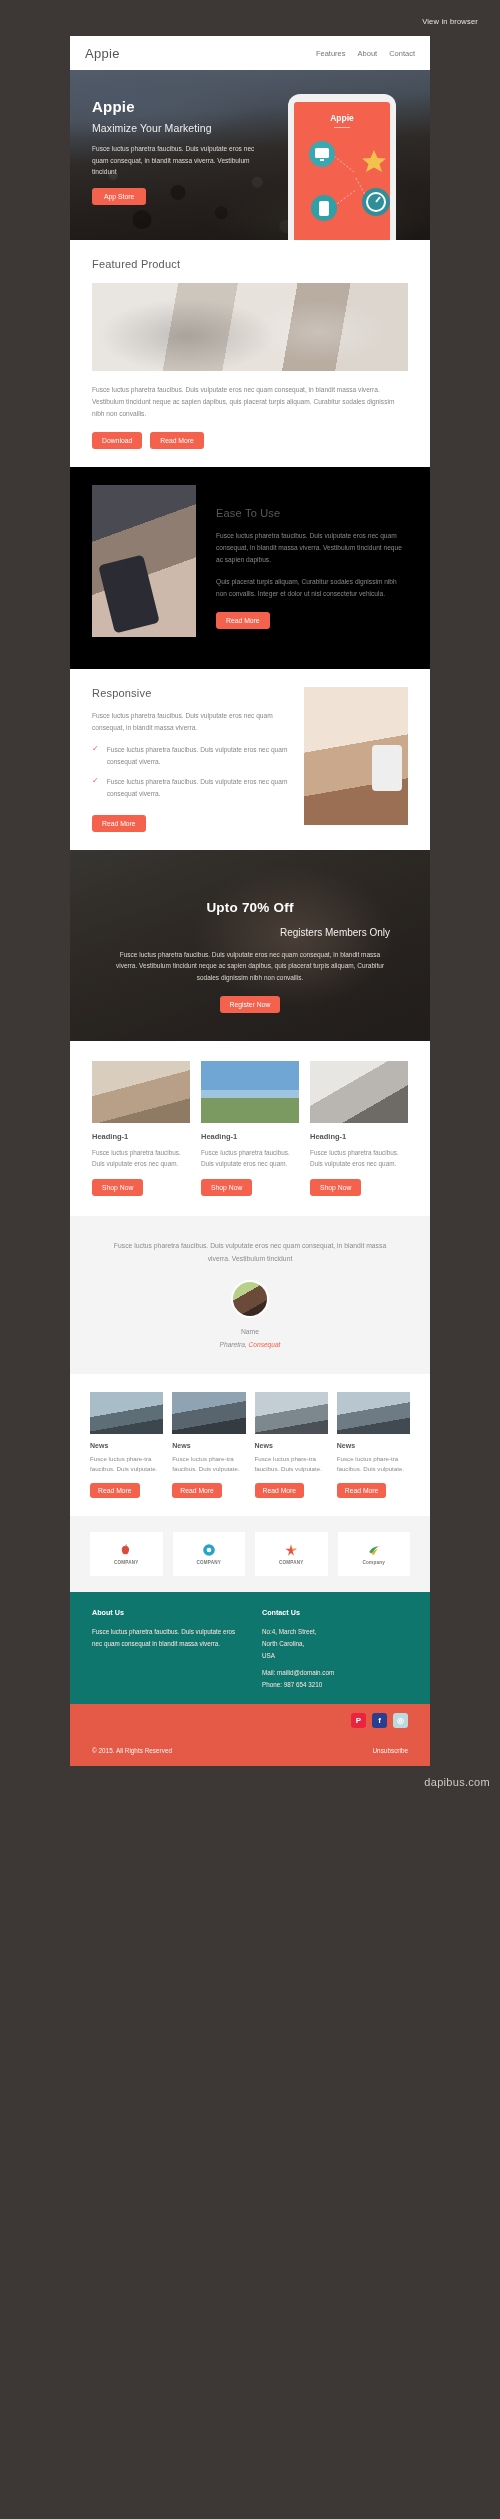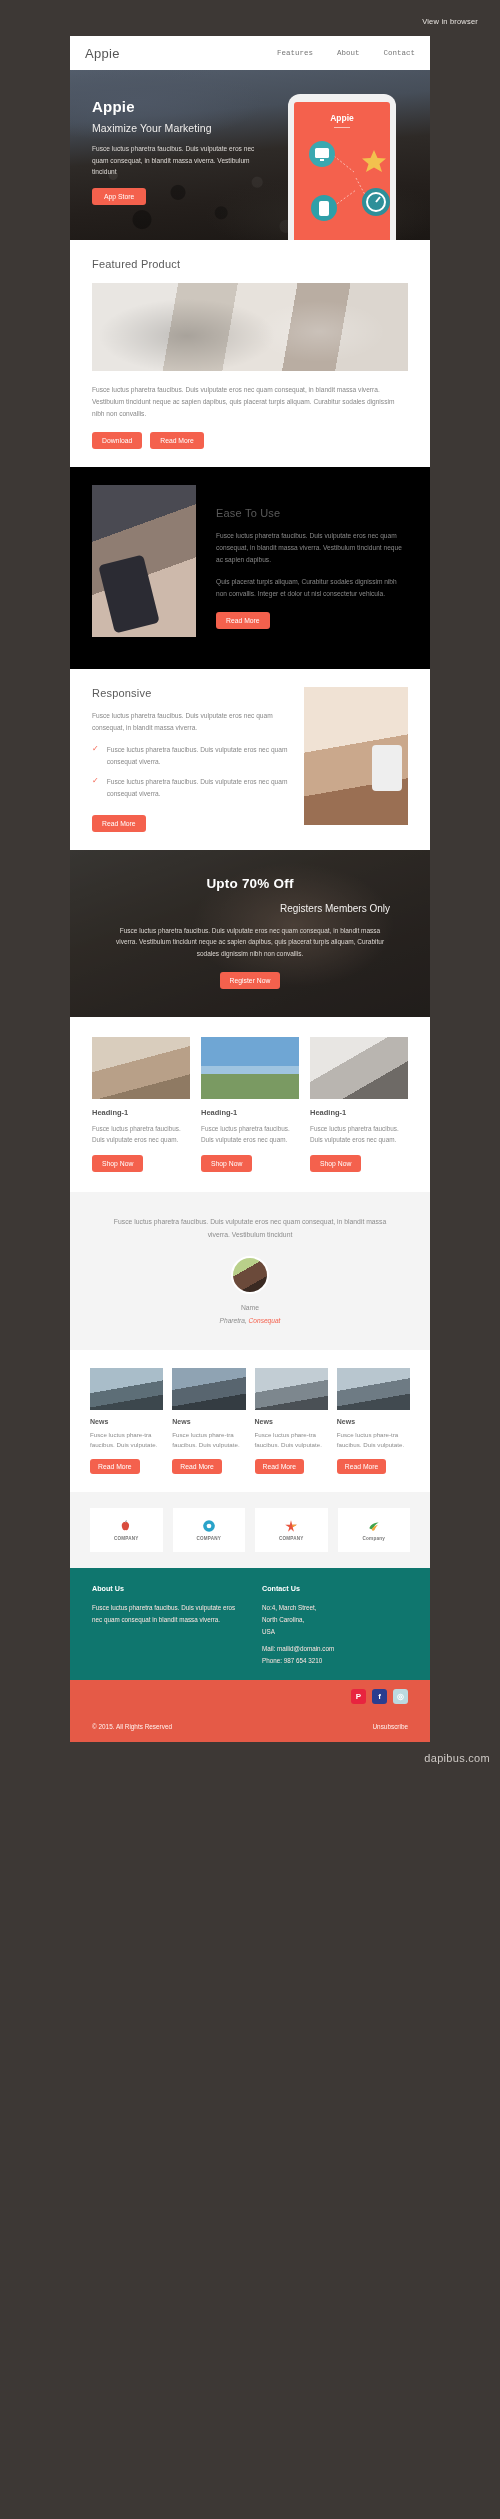--- a/index.html
+++ b/index.html
@@ -14,21 +14,21 @@
   
   .viewbar { padding:10px 22px 8px 0; text-align:right; }
   .viewbar a { color:#e8e4e0; font-size:7.5px; text-decoration:none; letter-spacing:.2px; }
 
   
   .frame { width:360px; margin:0 auto; }
 
   
   .nav { background:#fff; height:34px; display:flex; align-items:center; justify-content:space-between; padding:0 15px; }
   .brand { font-size:13px; color:#555; letter-spacing:.3px; }
-  .navlinks { display:flex; gap:24px;font-family:Liberation Mono, monospace; }
+  .navlinks { display:flex; gap:12px; }
   .navlinks a { font-size:7.5px; color:#777; text-decoration:none; }
 
   
   .hero {
     position:relative; height:170px; overflow:hidden;
     background:
       radial-gradient(ellipse 60% 40% at 18% 18%, #4e5765 0%, rgba(78,87,101,0) 60%),
       radial-gradient(ellipse 50% 35% at 70% 85%, #2b2723 0%, rgba(43,39,35,0) 65%),
       linear-gradient(175deg, #545e6c 0%, #464e59 26%, #2e2a27 48%, #241f1c 72%, #1b1714 100%);
   }
@@ -97,21 +97,21 @@
   .tick { color:#f4614d; font-size:8px; line-height:1.3; flex:none; }
 
   
   .promo {
     position:relative; padding:26px 40px 28px; text-align:center; overflow:hidden;
     background:
       radial-gradient(ellipse 45% 60% at 62% 45%, #6a5a4e 0%, rgba(106,90,78,0) 62%),
       linear-gradient(160deg,#4a4a46 0%, #39352f 35%, #2b2724 70%, #23201d 100%);
   }
   .promo::before{content:"";position:absolute;inset:0;background:rgba(30,27,24,.42);}
-  .promo > * { position:relative; z-index:2; }
+  .promo > * { position:relative; z-index:2;margin-top:24px; }
   .promo-h { color:#fff; font-size:13.5px; font-weight:bold; letter-spacing:.2px; }
   .promo-sub { color:#f3f1ef; font-size:10px; margin-top:12px;text-align:right; }
   .promo-p { color:#ddd8d3; font-size:6.5px; line-height:1.8; margin-top:11px; }
   .promo-btn { margin-top:12px; }
 
   
   .cards { display:flex; gap:11px; }
   .card { flex:1; }
   .card .thumb { height:62px; }
   .t1 { background:linear-gradient(165deg,#d9cdbd 0 40%,#b8a088 40% 72%,#8f7a63 72% 100%); }

